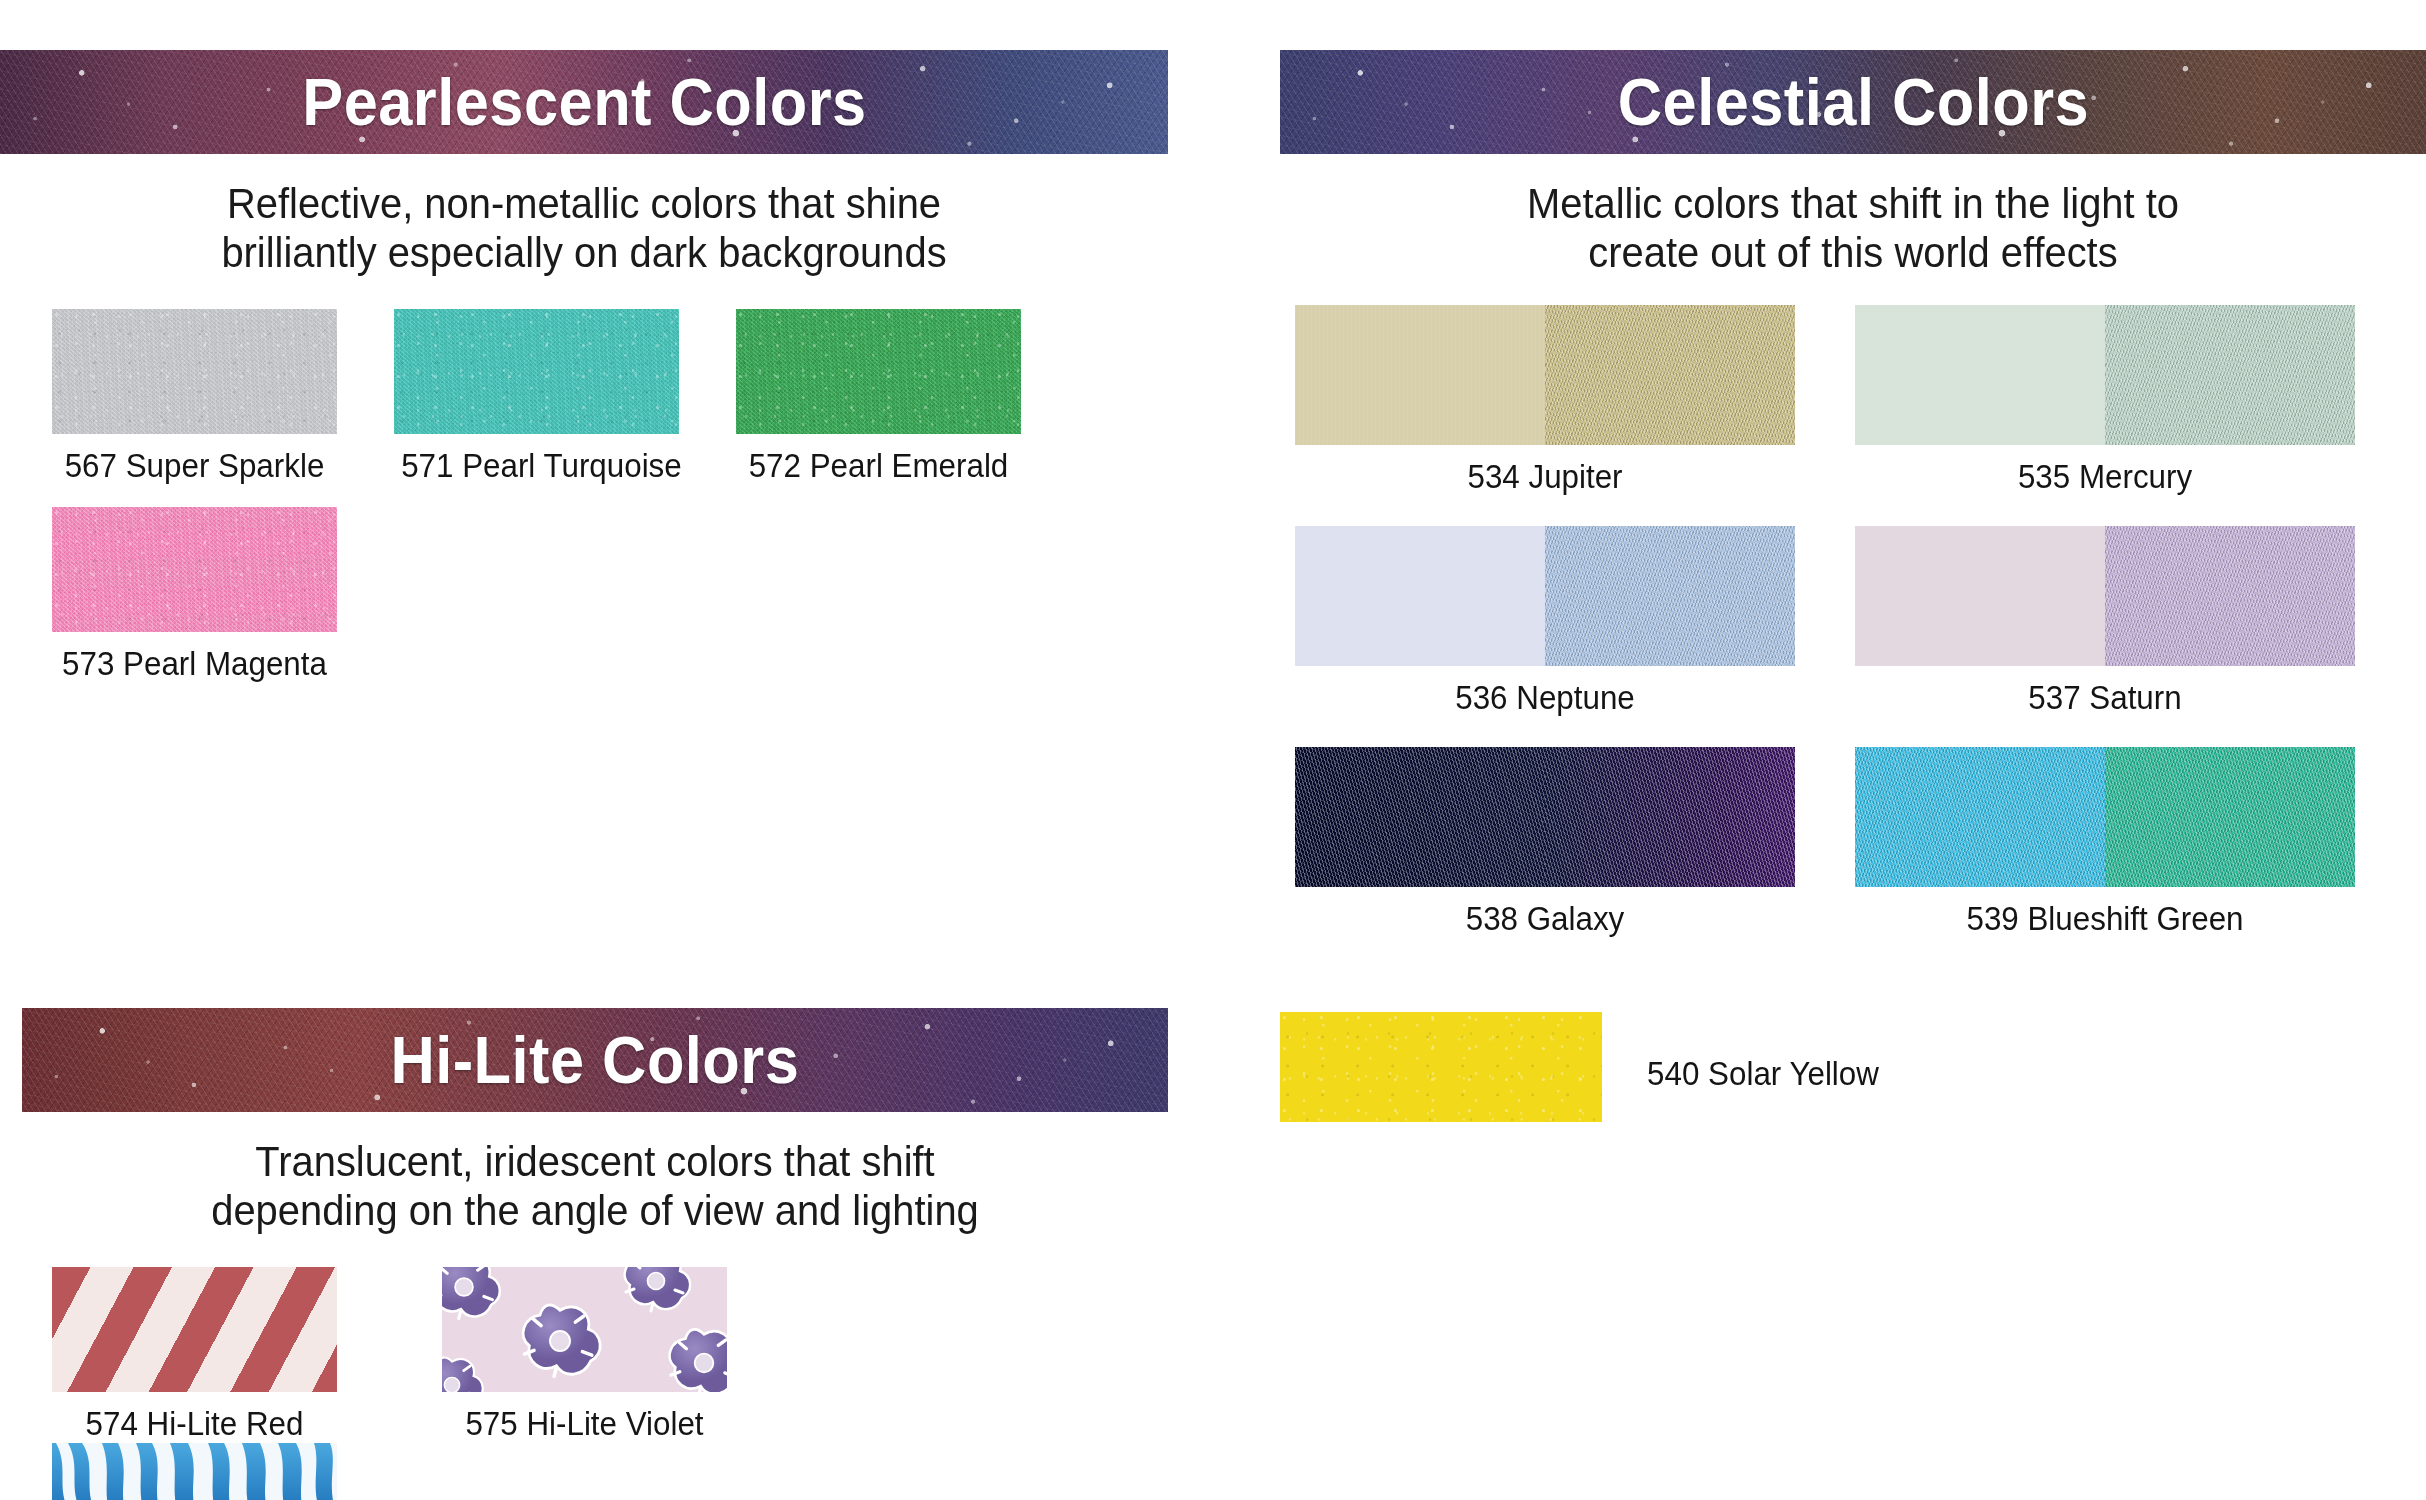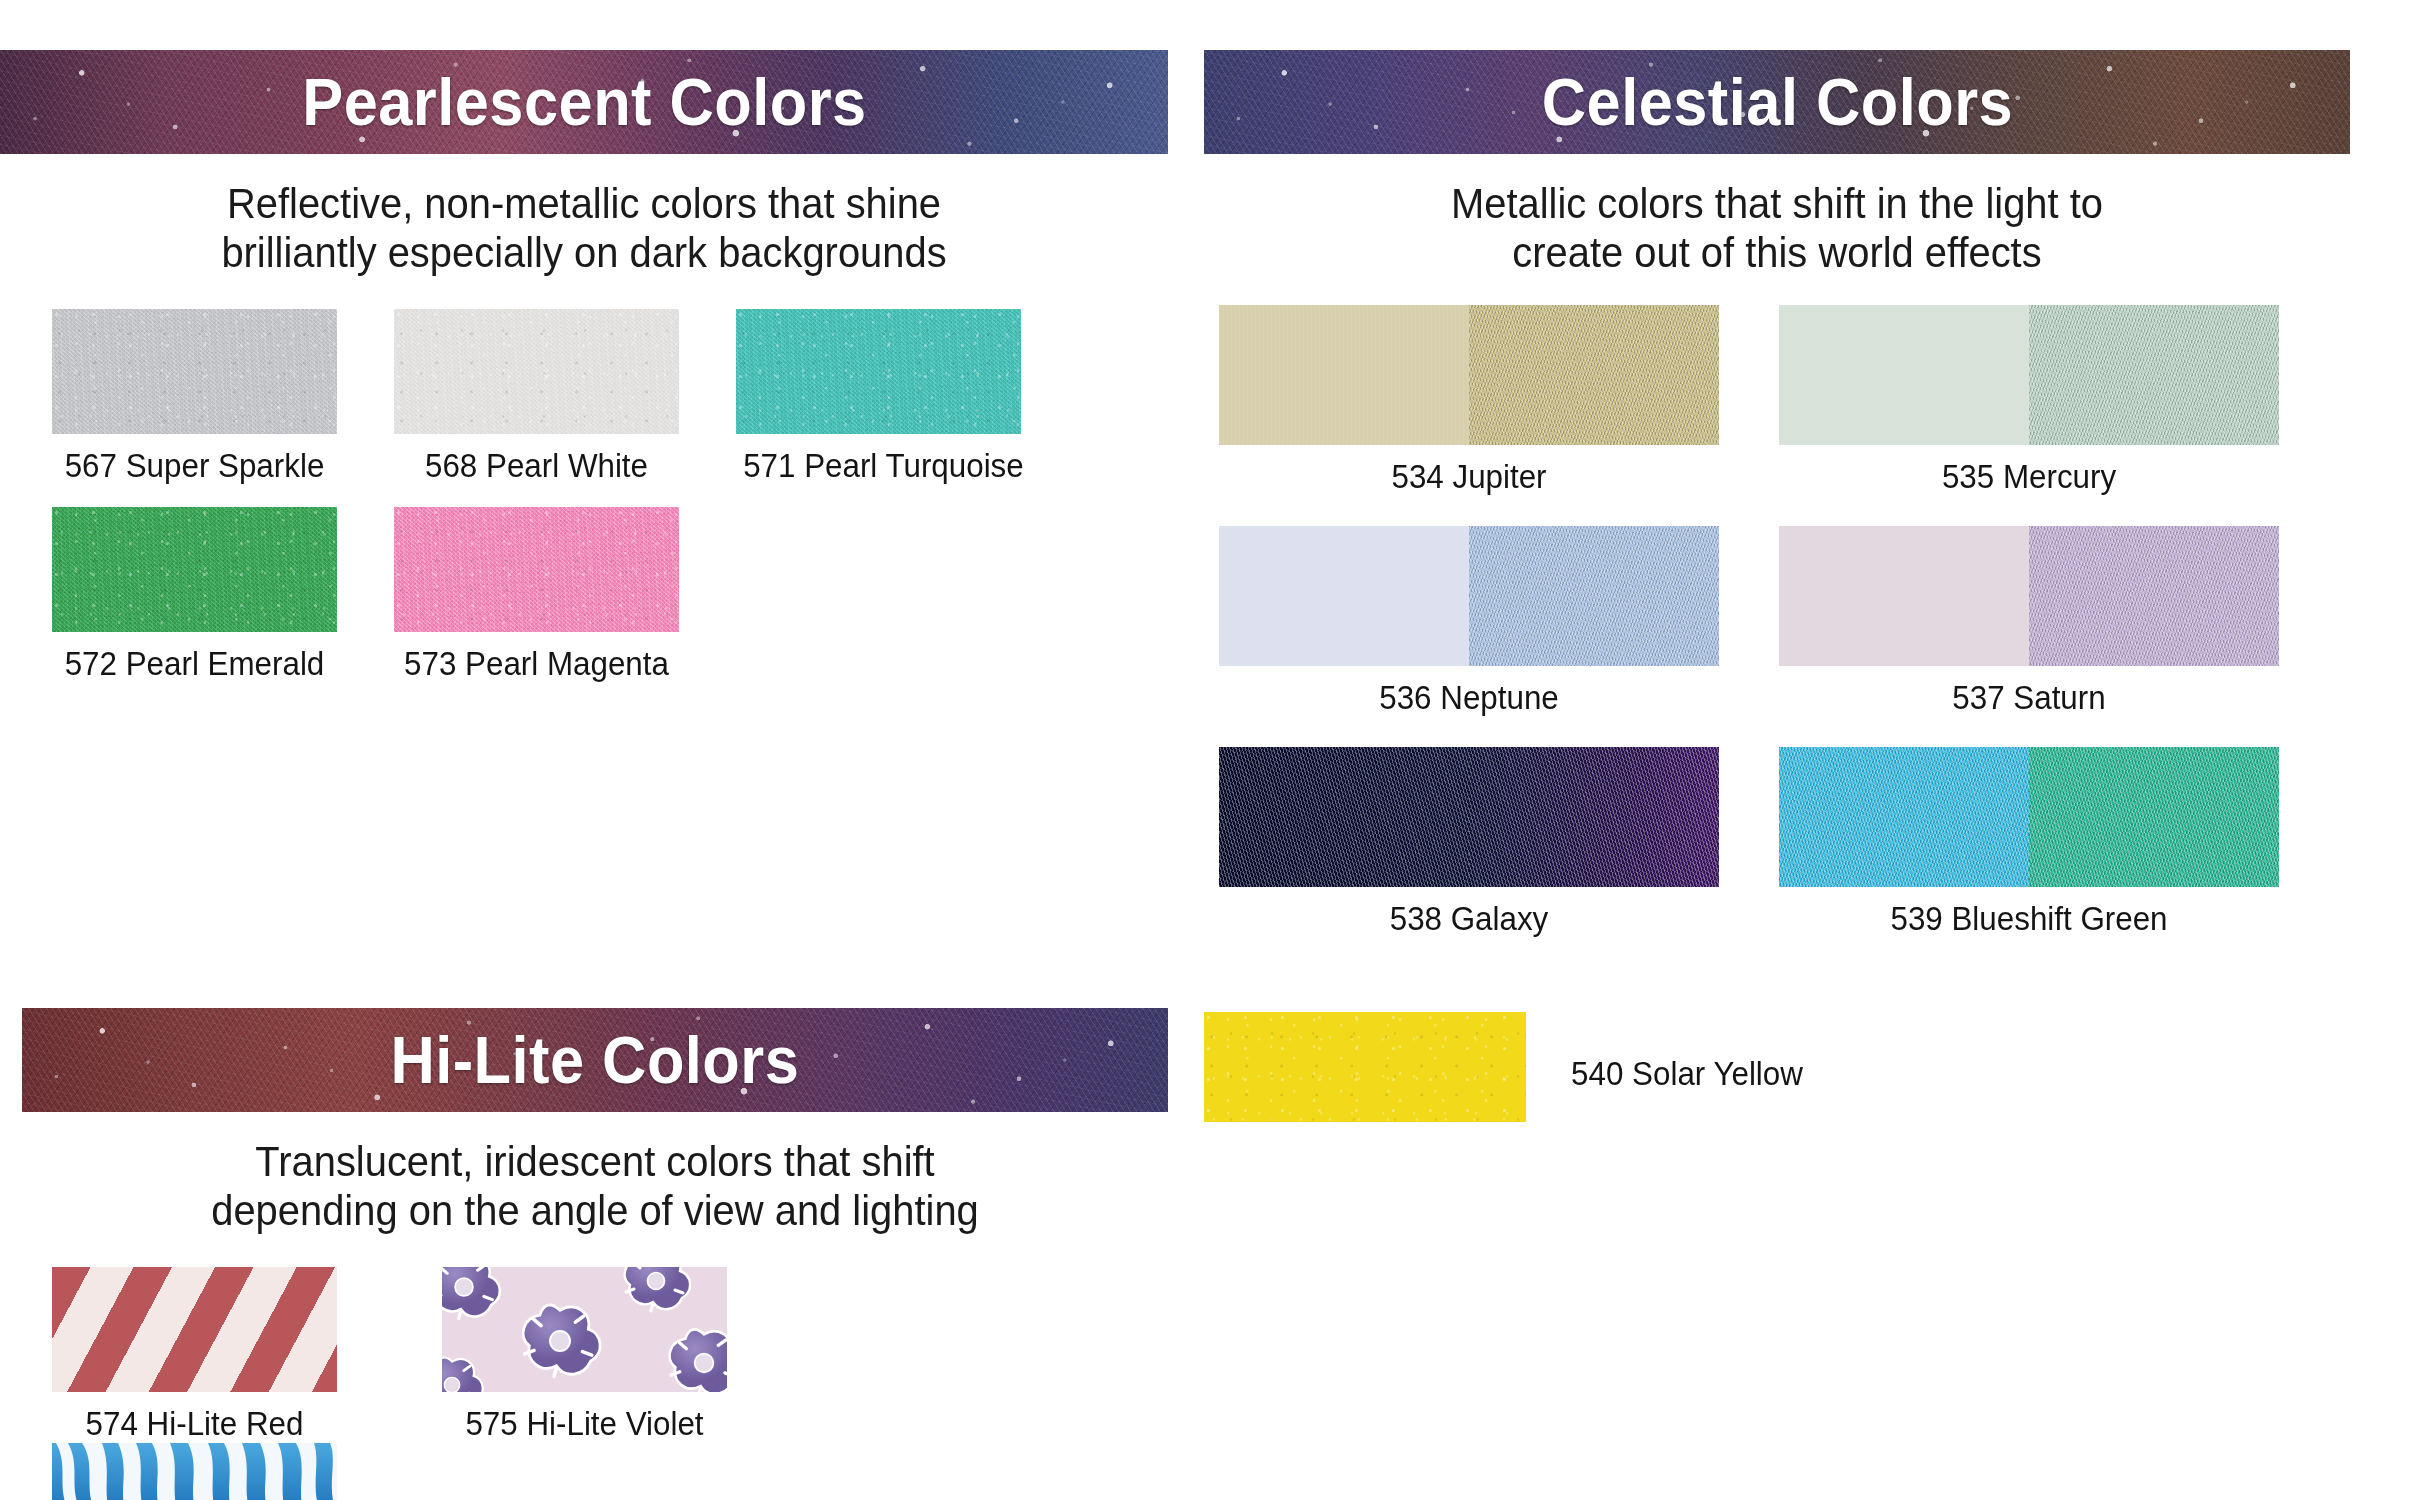--- a/index.html
+++ b/index.html
@@ -8,21 +8,21 @@
     width:2426px;height:1500px;
     background:#ffffff;
     font-family:"Liberation Sans","DejaVu Sans",sans-serif;
     overflow:hidden;
     position:relative;
   }
   .page{position:absolute;inset:0;border-radius:23px;}
 
   
   .col-left{position:absolute;left:0;top:0;width:1215px;height:1500px;}
-  .col-right{position:absolute;left:1204px;top:0;width:1146px;height:1196px;}
+  .col-right{position:absolute;left:1280px;top:0;width:1146px;height:1196px;}
 
   
   .band{
     position:relative;
     height:104px;
     overflow:hidden;
     display:flex;align-items:center;justify-content:center;
   }
   .band .band-tex{position:absolute;inset:0;}
   .band h2{
@@ -179,27 +179,20 @@
         <span>brilliantly especially on dark backgrounds</span>
       </div>
       <div class="grid" style="margin-top:32px;padding-left:52px;">
 
         <div class="cell pearl-cell">
           <div class="sw" id="p0" style="background: rgb(194, 195, 198);">
               <div class="noise"></div>
               <div class="grain"></div>
             </div>
           <div class="label">567 Super Sparkle</div>
-        </div>
-        <div class="cell pearl-cell">
-          <div class="sw" id="p1" style="background: rgb(226, 224, 222);">
-              <div class="noise"></div>
-              <div class="grain"></div>
-            </div>
-          <div class="label">568 Pearl White</div>
         </div>
         <div class="cell pearl-cell">
           <div class="sw" id="p2" style="background: rgb(73, 188, 178);">
               <div class="noise"></div>
               <div class="grain"></div>
             </div>
           <div class="label">571 Pearl Turquoise</div>
         </div>
 
         <div class="cell pearl-cell">

